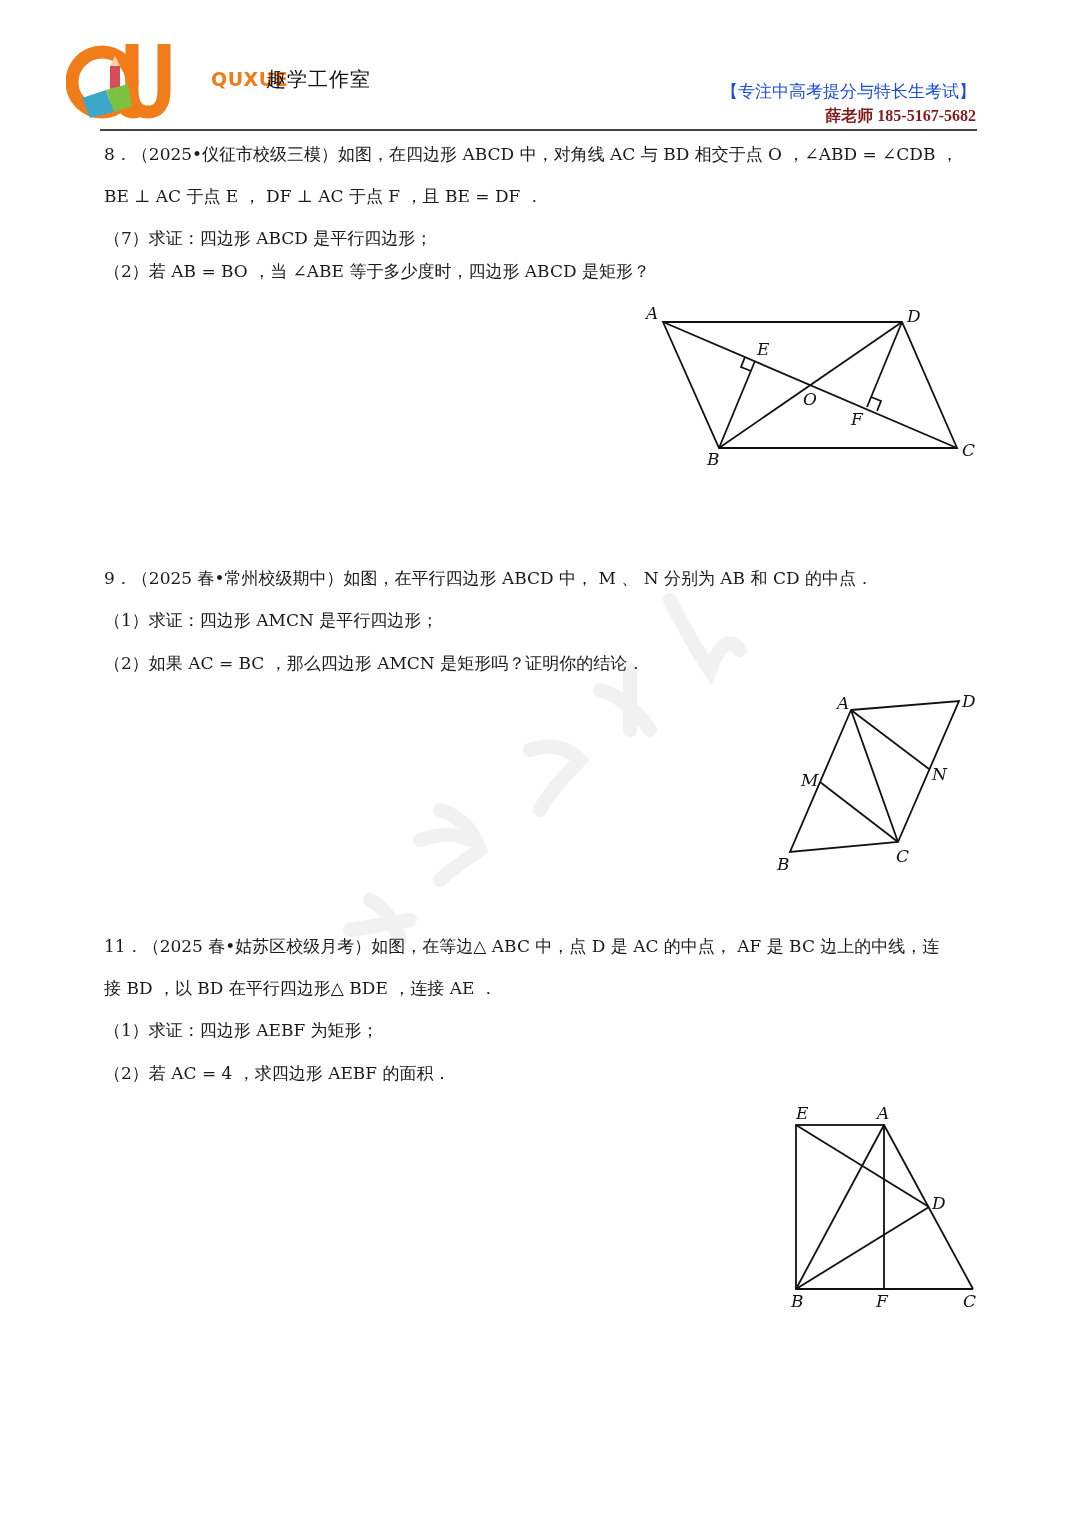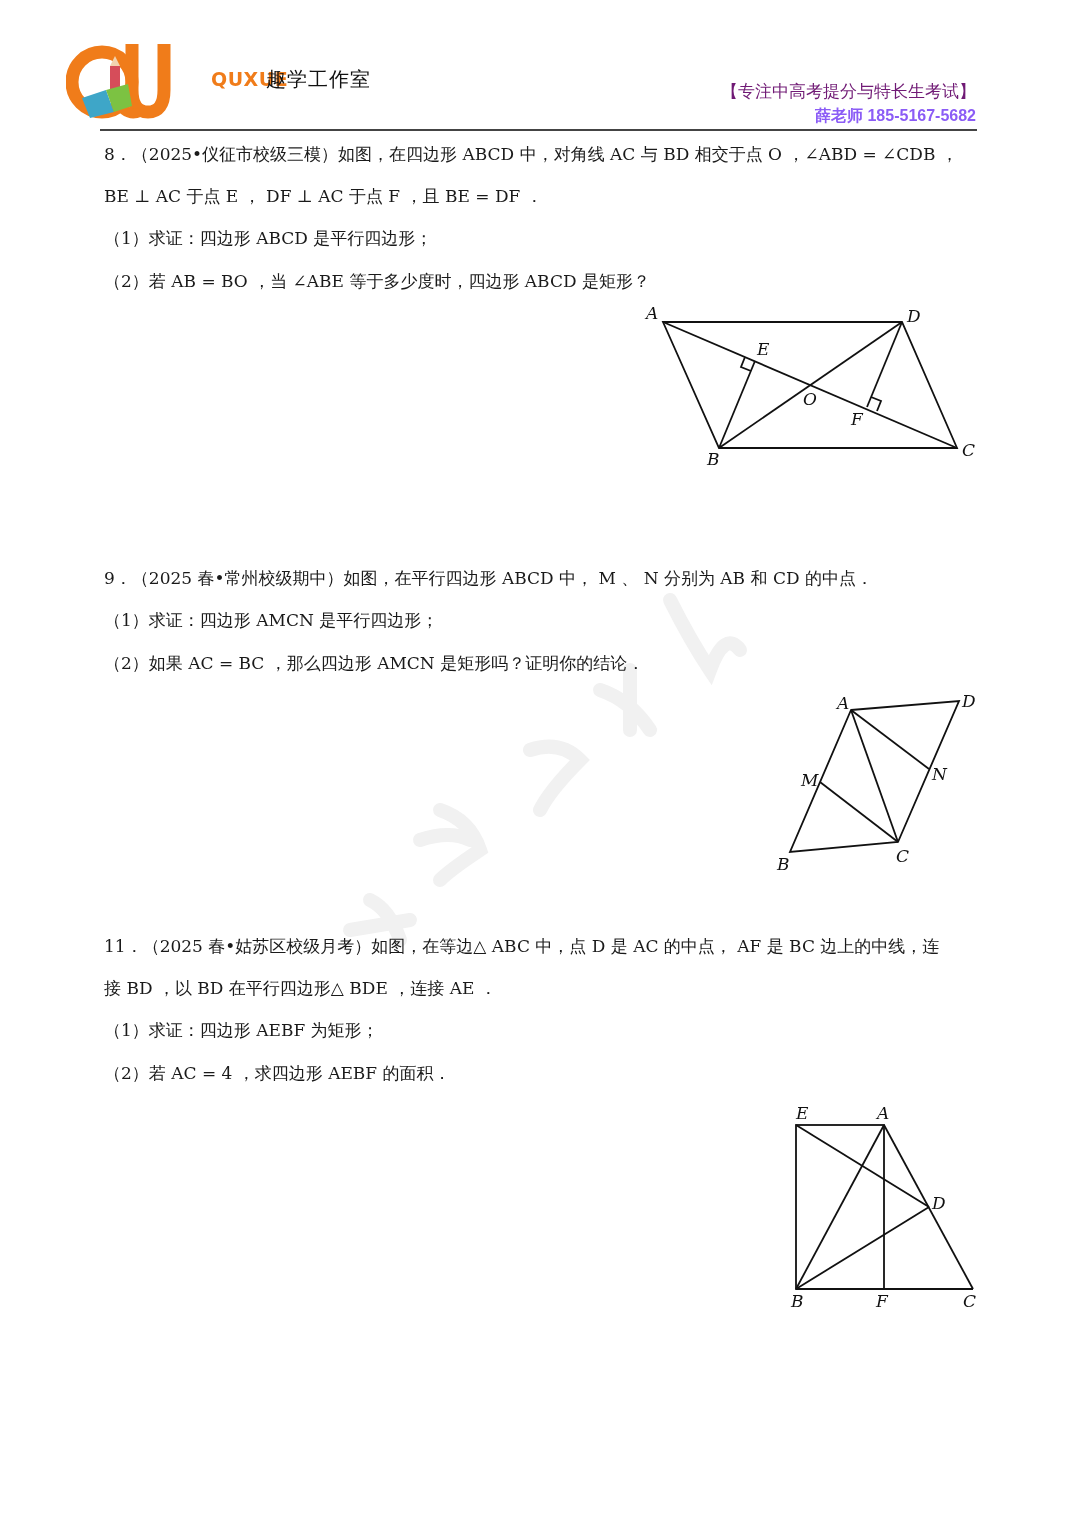--- a/index.html
+++ b/index.html
@@ -4,22 +4,22 @@
 <style>
   html, body { margin:0; padding:0; background:#ffffff; }
   body { width:1080px; height:1527px; position:relative; overflow:hidden;
          font-family:"DejaVu Serif","Liberation Serif",serif; color:#1a1a1a; }
   .abs { position:absolute; }
   .logo { left:66px; top:38px; width:320px; height:84px; }
   .logo-text { position:absolute; left:108px; top:30px; font-family:"DejaVu Sans","Liberation Sans",sans-serif;
                font-weight:bold; font-size:19px; color:#f07c1a; letter-spacing:0.5px;margin-left:37px; }
   .logo-cn { position:absolute; left:200px; top:28px; font-family:"DejaVu Sans","Liberation Sans",sans-serif;
              font-weight:normal; font-size:20px; color:#111; letter-spacing:1px; }
-  .hdr-r1 { right:104px; top:80px; font-family:"DejaVu Sans","Liberation Sans",sans-serif; font-size:17px; color:#701a75; }
-  .hdr-r2 { right:104px; top:106px; font-family:Liberation Sans, sans-serif; font-size:16px; font-weight:bold; color:#8b5cf6; }
+  .hdr-r1 { right:104px; top:80px; font-family:"DejaVu Sans","Liberation Sans",sans-serif; font-size:17px; color:#1d4ed8; }
+  .hdr-r2 { right:104px; top:106px; font-family:Liberation Serif, serif; font-size:16px; font-weight:bold; color:#7f1d1d; }
   .rule { left:100px; top:129px; width:877px; height:2px; background:#444; }
   .line { position:absolute; left:104px; font-size:17px; white-space:nowrap; line-height:22px; }
   .fig { position:absolute; }
   .fig text { font-family:"DejaVu Serif","Liberation Serif",serif; font-style:italic; font-size:17px; fill:#111; }
   .wm { position:absolute; left:330px; top:580px; width:440px; height:380px; pointer-events:none; }
 </style>
 </head>
 <body>
 
 <div class="abs logo">
@@ -45,22 +45,22 @@
     <path d="M340 20 Q360 60 380 90 Q395 50 410 70"></path>
     <path d="M270 110 Q300 120 320 150 M300 90 L300 150"></path>
     <path d="M200 170 Q230 160 250 180 Q220 210 210 230"></path>
     <path d="M110 230 Q140 240 150 270 Q120 290 110 300 M90 260 Q120 250 140 260"></path>
     <path d="M40 320 Q60 330 70 360 M20 350 L80 340"></path>
   </g>
 </svg>
 
 <div class="line" style="top:143px;">8．（2025•仪征市校级三模）如图，在四边形 ABCD 中，对角线 AC 与 BD 相交于点 O ，∠ABD = ∠CDB ，</div>
 <div class="line" style="top:185px;">BE ⊥ AC 于点 E ， DF ⊥ AC 于点 F ，且 BE = DF ．</div>
-<div class="line" style="top:227px;">（1）求证：四边形 ABCD 是平行四边形；</div>
-<div class="line" style="top:270px;">（2）若 AB = BO ，当 ∠ABE 等于多少度时，四边形 ABCD 是矩形？</div>
+<div class="line" style="top:227px;">（7）求证：四边形 ABCD 是平行四边形；</div>
+<div class="line" style="top:260px;">（2）若 AB = BO ，当 ∠ABE 等于多少度时，四边形 ABCD 是矩形？</div>
 
 <svg class="fig" style="left:630px;top:295px;" width="360" height="180" viewBox="0 0 360 180">
   <g stroke="#111" stroke-width="1.8" fill="none">
     <polygon points="33,27 272,27 327,153 89,153"></polygon>
     <line x1="33" y1="27" x2="327" y2="153"></line>
     <line x1="89" y1="153" x2="272" y2="27"></line>
     <line x1="89" y1="153" x2="125" y2="66"></line>
     <line x1="272" y1="27" x2="237" y2="112"></line>
     <polyline points="115,62 111,72 121,76"></polyline>
     <polyline points="247,116 251,106 241,102"></polyline>

